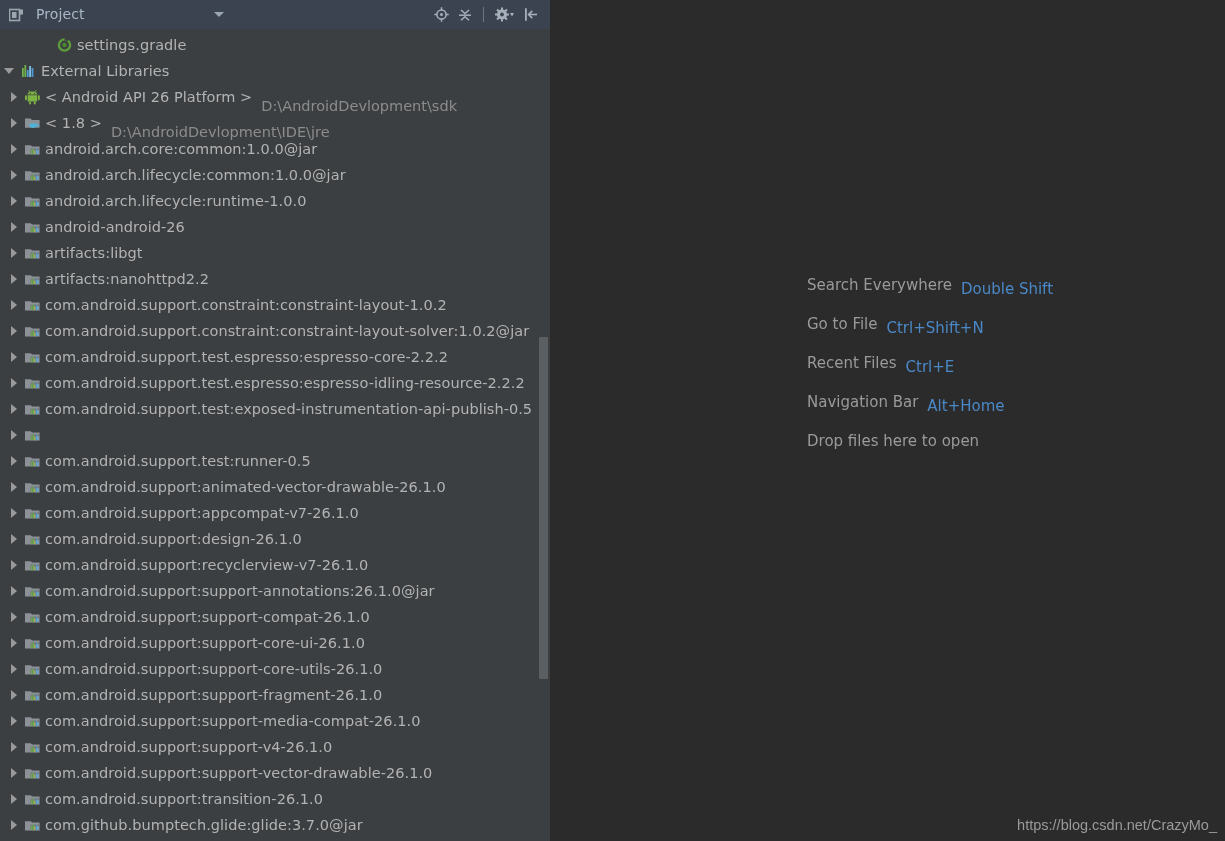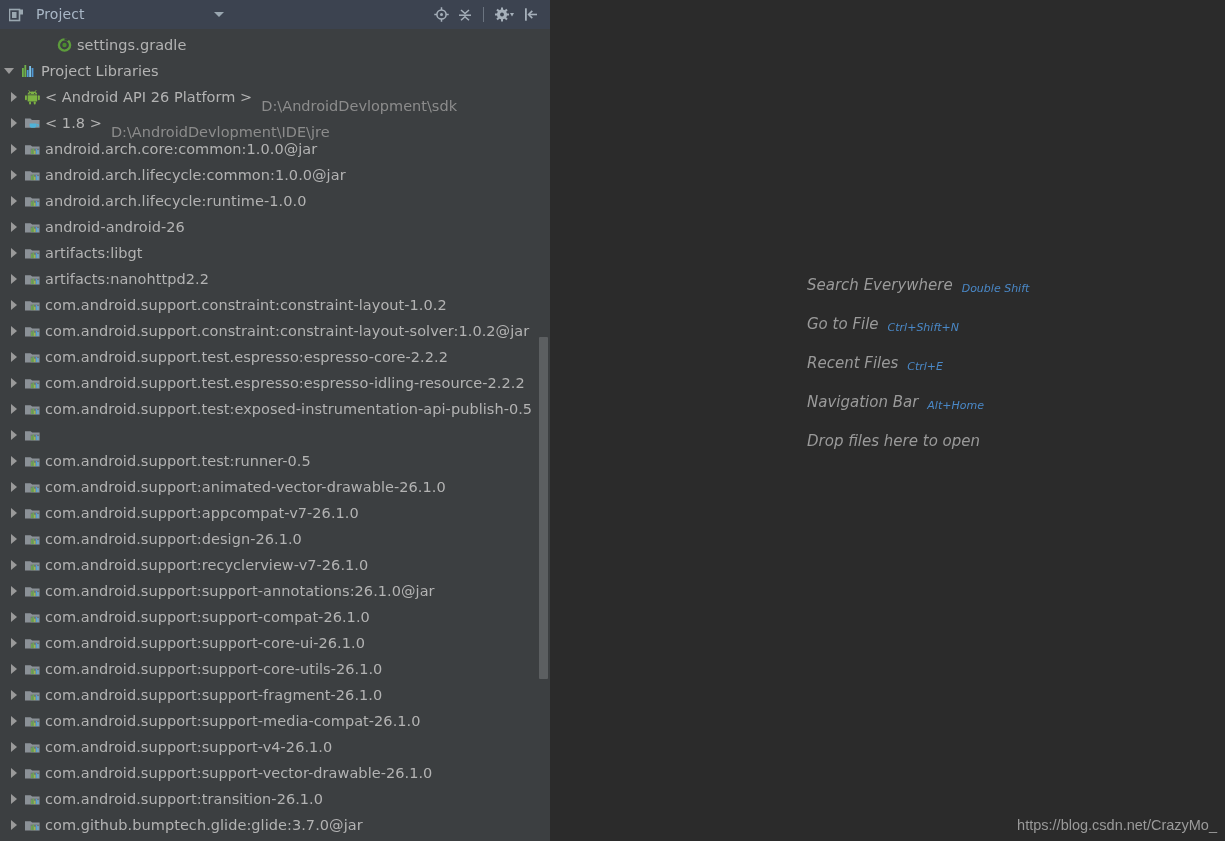--- a/index.html
+++ b/index.html
@@ -170,35 +170,34 @@
     flex: 1;
     background: #2b2b2b;
     overflow: hidden;
   }
   .hints {
     position: absolute;
     left: 256px;
     top: 265px;
     display: flex;
     flex-direction: column;
-    font-style: italic;
   }
   .hint {
     height: 39px;
     display: flex;
     align-items: center;
     white-space: nowrap;
   }
   .hint .hl {
     color: #9a9a9a;
     font-size: 15px;
   }
   .hint .hk {
     color: #4a88c7;
-    font-size: 11px;
+    font-size: 15px;
     margin-left: 9px;
     margin-top: 8px;
   }
   .watermark {
     position: absolute;
     right: 8px;
     bottom: 8px;
     color: #9a9a9a;
     font-size: 14.5px;
     font-family: "Liberation Sans", sans-serif;
@@ -281,21 +280,21 @@
           <span class="twisty open"></span>
           <span class="icon">
             <svg width="17" height="16" viewBox="0 0 17 16">
               <rect x="2" y="5" width="1.8" height="9" fill="#6fb04a"></rect>
               <rect x="4.4" y="2" width="1.8" height="12" fill="#6fb04a"></rect>
               <rect x="6.8" y="7" width="1.8" height="7" fill="#4f9ad6"></rect>
               <rect x="9.2" y="3" width="1.8" height="11" fill="#7fc4e8"></rect>
               <rect x="11.6" y="5" width="1.8" height="9" fill="#4f9ad6"></rect>
             </svg>
           </span>
-          <span class="label">Project Libraries</span>
+          <span class="label">External Libraries</span>
         </div>
         <div class="row lvl1">
           <span class="twisty closed"></span>
           <span class="icon">
             <svg width="17" height="16" viewBox="0 0 17 16">
               <path d="M3.6 6.3 L13.2 6.3 L13.2 11.9 Q13.2 12.4 12.7 12.4 L4.1 12.4 Q3.6 12.4 3.6 11.9 Z" fill="#7cb342"></path>
               <path d="M3.6 5.5 Q3.6 2.6 8.4 2.6 Q13.2 2.6 13.2 5.5 Z" fill="#7cb342"></path>
               <rect x="1" y="6.3" width="1.9" height="4.9" rx="0.95" fill="#7cb342"></rect>
               <rect x="13.9" y="6.3" width="1.9" height="4.9" rx="0.95" fill="#7cb342"></rect>
               <rect x="5.1" y="12.4" width="1.9" height="3" rx="0.9" fill="#7cb342"></rect>

